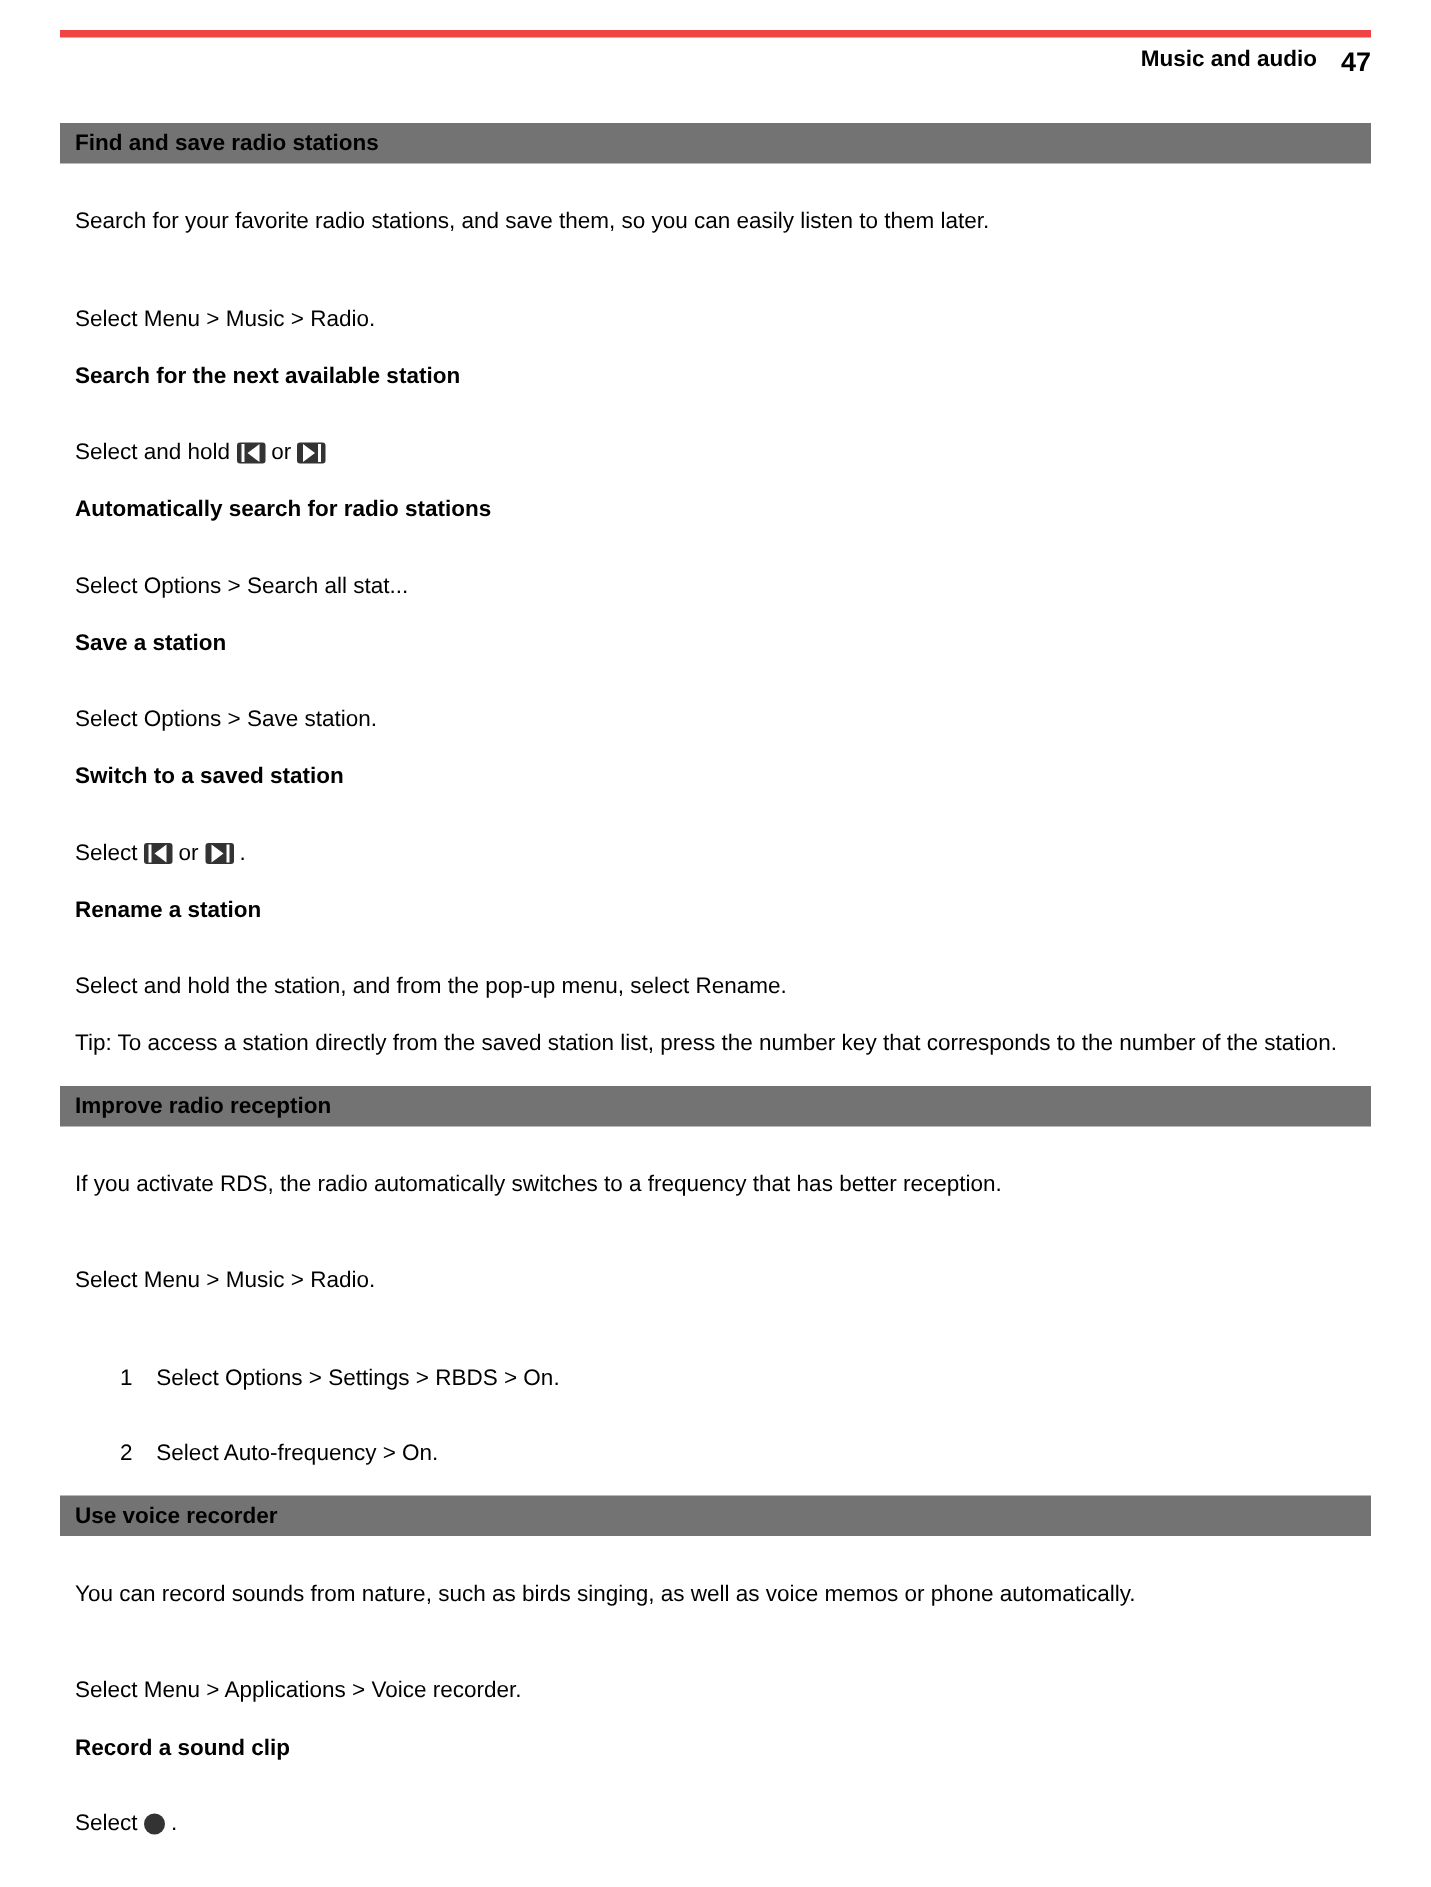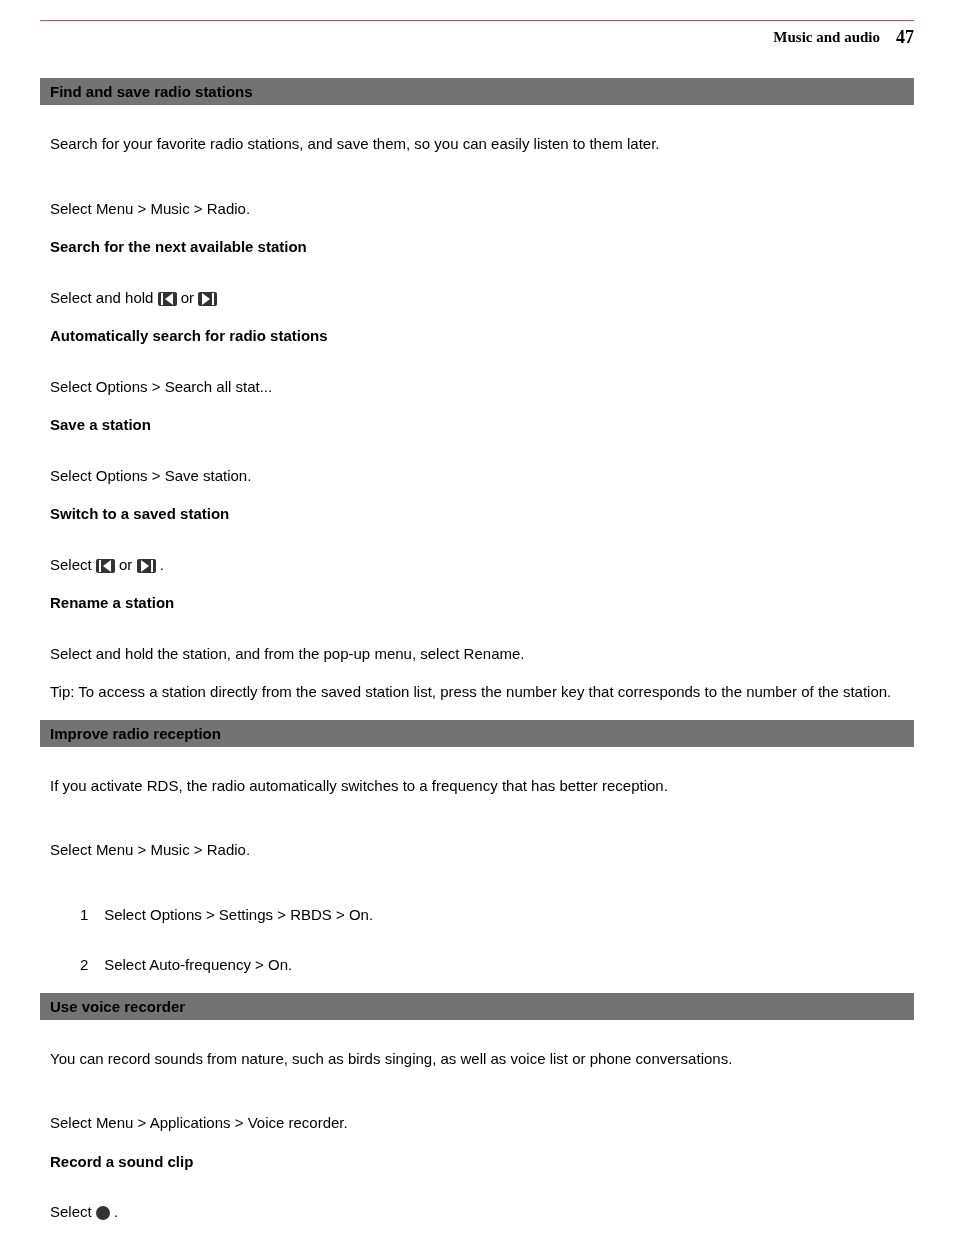--- a/index.html
+++ b/index.html
@@ -14,27 +14,25 @@
     }
 
     .page {
       width: 954px;
       min-height: 1258px;
       padding: 20px 40px 40px 40px;
       position: relative;
     }
 
     .header-line {
-      border-top: 1px solid #ef4444;
+      border-top: 5px solid #ef4444;
       display: flex;
       justify-content: flex-end;
-      align-items: center;
       padding: 6px 0 10px 0;
       margin-bottom: 20px;
-      font-family: Liberation Serif, serif;
     }
 
     .header-text {
       font-size: 15px;
       font-weight: bold;
     }
 
     .header-page {
       font-size: 18px;
       font-weight: bold;
@@ -251,21 +249,21 @@
           <span class="num-label">2</span>
           <span>Select</span> <span class="bold">Auto-frequency  &gt; On</span><span>.</span>
         </div>
       </div>
     </div>
   </div>
 
   <div class="big-section">
     <div class="section-header">Use voice recorder</div>
     <div class="section-body">
-      <div class="instruction-line">You can record sounds from nature, such as birds singing, as well as voice list or phone conversations.</div>
+      <div class="instruction-line">You can record sounds from nature, such as birds singing, as well as voice memos or phone automatically.</div>
       <div class="spacer"></div>
       <div class="instruction-line">
         <span>Select</span> <span class="bold">Menu  &gt; Applications  &gt; Voice recorder</span><span>.</span>
       </div>
     </div>
   </div>
 
   <div class="section-body">
     <div class="subsection-title">Record a sound clip</div>
     <div class="instruction-line">

